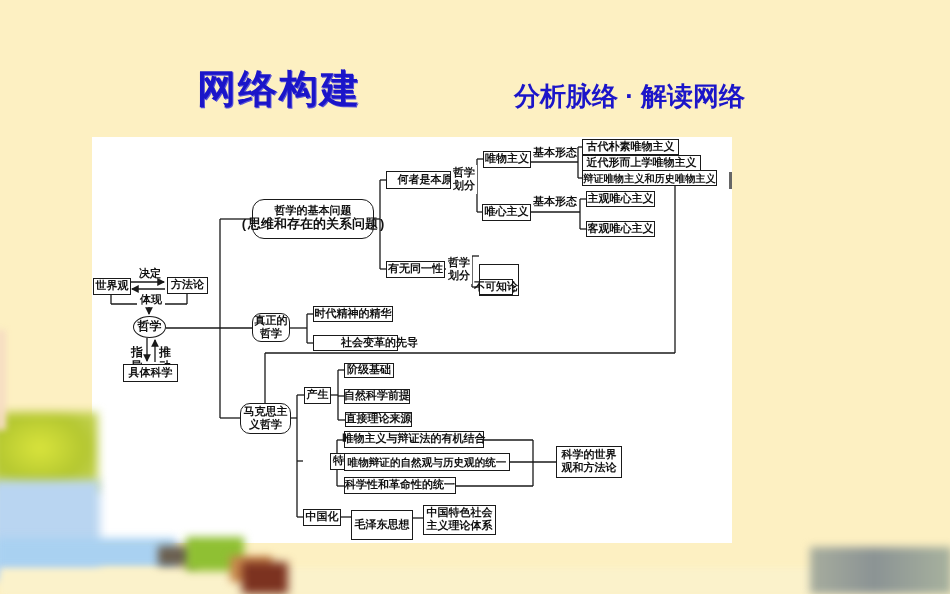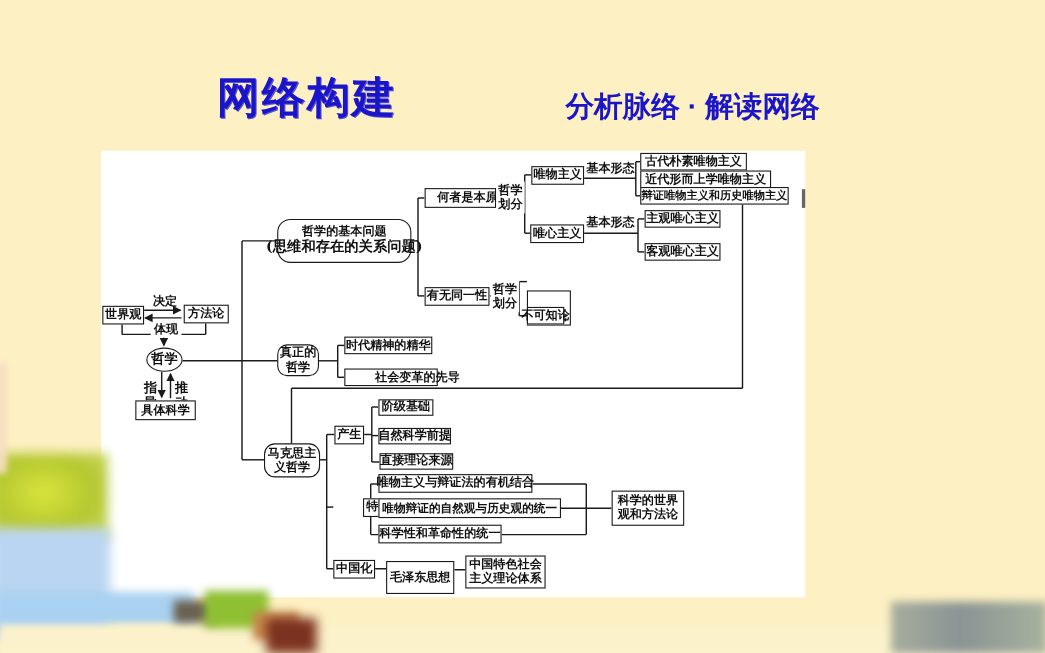--- a/index.html
+++ b/index.html
@@ -21,21 +21,21 @@
     font-family:"Liberation Sans","DejaVu Sans",sans-serif;
     font-weight:bold;font-size:26px;color:#1b15c9;
   }
   .box,.rbox,.ell,.lbl{
     position:absolute;z-index:3;display:flex;flex-direction:column;
     align-items:center;justify-content:center;text-align:center;
     font-weight:bold;color:#111;font-size:11px;line-height:1.15;
     box-sizing:border-box;white-space:nowrap;
   }
   .box{background:#fff;border:1.3px solid #1a1a1a;}
-  .rbox{background:#fff;border:1.3px solid #1a1a1a;border-radius:12px;}
+  .rbox{background:#fff;border:1.3px solid #1a1a1a;border-radius:12px;font-family:Liberation Mono, monospace;}
   .ell{background:#fff;border:1.3px solid #1a1a1a;border-radius:50%;font-size:12px;}
   .lbl{background:transparent;}
   .lbl.bg{background:#fff;}
   .vert{word-break:break-all;white-space:normal;line-height:1.15;font-size:12px;}
   .fs10{font-size:10.2px;}
   .fs105{font-size:10.6px;}
   .blob{position:absolute;pointer-events:none;z-index:5;}
 </style>
 </head>
 <body>

